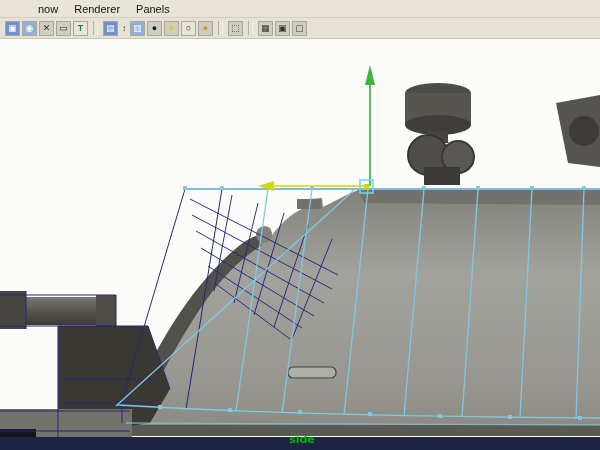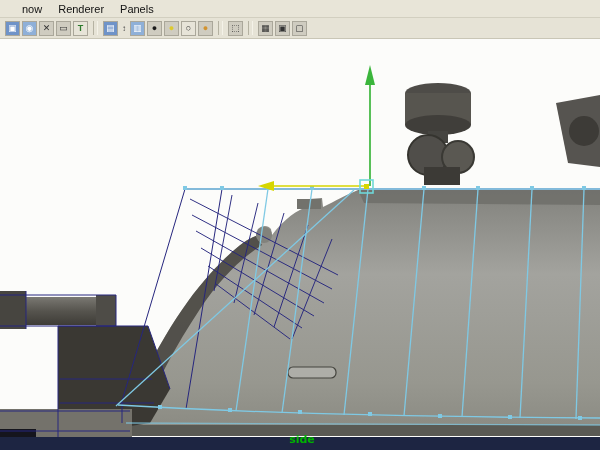--- a/index.html
+++ b/index.html
@@ -5,21 +5,21 @@
   html,body{margin:0;padding:0;background:#888;}
   #app{
     width:600px;height:450px;position:relative;overflow:hidden;
     font-family:"Liberation Sans",sans-serif;
     background:#fbfbf8;
   }
   
   #menubar{
     height:17px;background:#e8e5d8;border-bottom:1px solid #d2cfc0;
     display:flex;align-items:center;font-size:11px;color:#111;
-    padding-left:14px;
+    padding-left:30px;
   }
   .menu-item{padding:1px 8px 1px 8px;cursor:default;white-space:nowrap;}
   
   #toolbar{
     height:20px;background:#e6e3d6;border-bottom:1px solid #c9c6b6;
     display:flex;align-items:center;padding-left:5px;gap:2px;
   }
   .tb-icon{
     width:15px;height:15px;display:inline-flex;align-items:center;justify-content:center;
     font-size:9px;line-height:1;border:1px solid #aaa79a;background:#d4d1c4;

